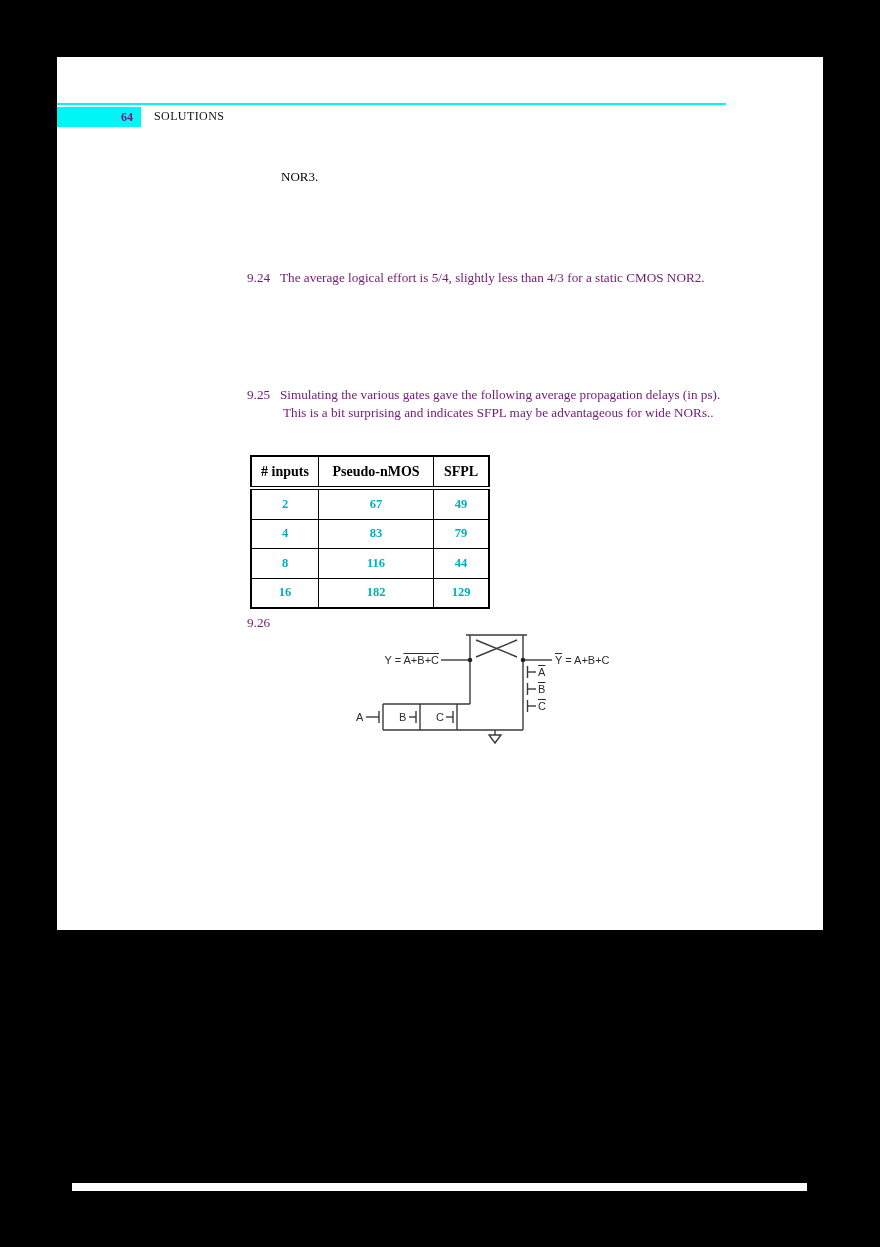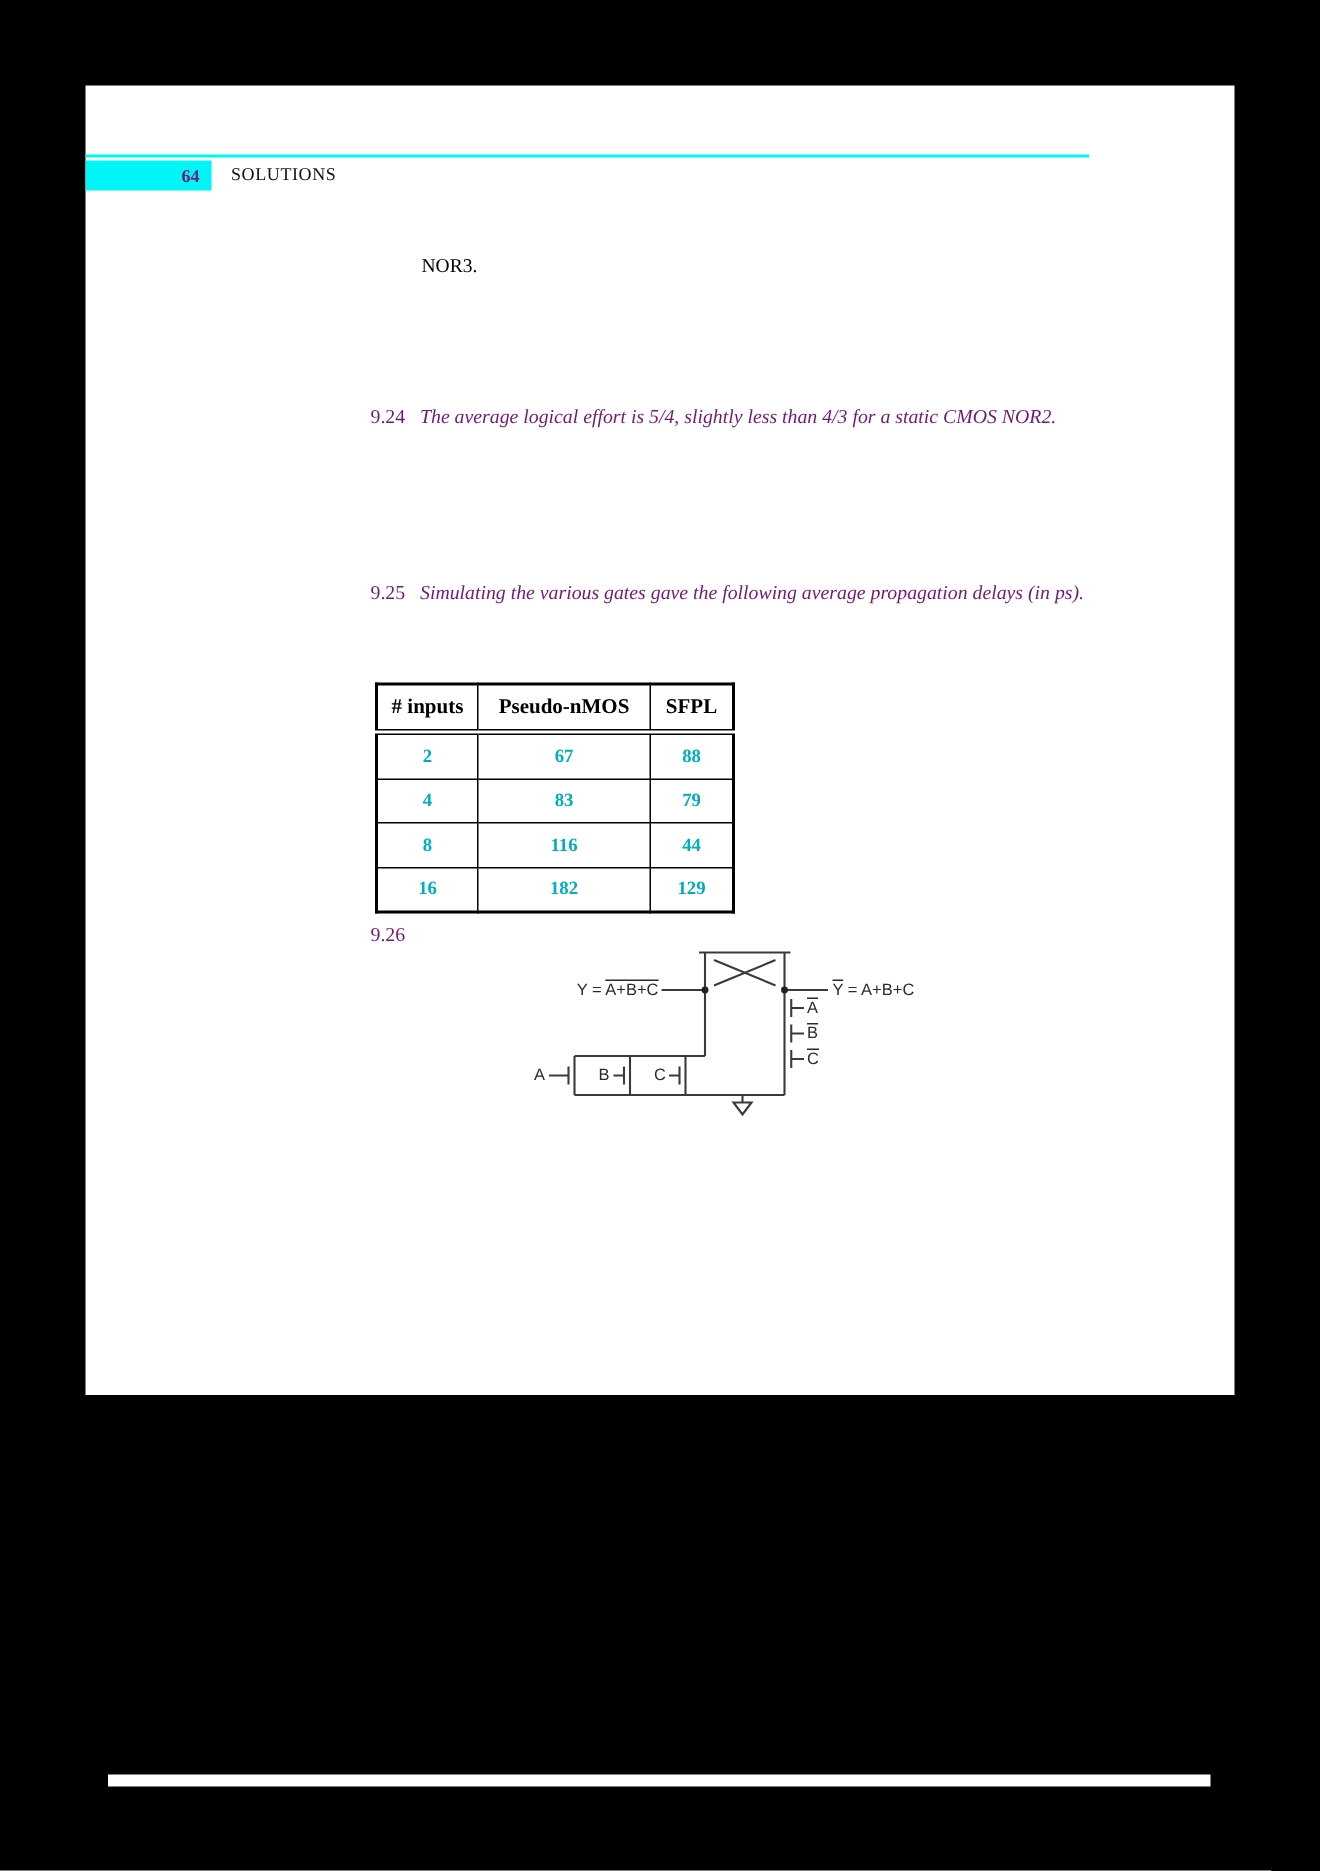--- a/index.html
+++ b/index.html
@@ -38,21 +38,21 @@
     position:absolute; left:224px; top:112px;
     font-size:13px; color:#000;
   }
   
   .prob {
     position:absolute; left:190px;
     display:flex; align-items:flex-start;
     font-size:13.2px; color:#701a75; line-height:18px;
   }
   .prob .pnum { width:33px; flex:0 0 33px; }
-  .prob .ptext { width:470px;font-style:italic; }
+  .prob .ptext { width:470px; }
   .prob .ptext .l2 { margin-left:3px; }
   .p924 { top:212px; }
   .p925 { top:329px; }
   .p926 { top:557px; }
   
   .delay-table {
     position:absolute; left:193px; top:398px;
     border-collapse:collapse;
     border:2px solid #000;
   }
@@ -115,36 +115,37 @@
     <span class="pnum">9.24</span>
     <span class="ptext">
       <div class="l1">The average logical effort is 5/4, slightly less than 4/3 for a static CMOS NOR2.</div>
     </span>
   </div>
 
   <div class="prob p925">
     <span class="pnum">9.25</span>
     <span class="ptext">
       <div class="l1">Simulating the various gates gave the following average propagation delays (in ps).</div>
+      <div class="l2">This is a bit surprising and indicates SFPL may be advantageous for wide NORs..</div>
     </span>
   </div>
 
   <table class="delay-table">
     <thead>
       <tr>
         <th class="col-inputs"># inputs</th>
         <th class="col-pseudo">Pseudo-nMOS</th>
         <th class="col-sfpl">SFPL</th>
       </tr>
     </thead>
     <tbody>
       <tr>
         <td>2</td>
         <td>67</td>
-        <td>88</td>
+        <td>49</td>
       </tr>
       <tr>
         <td>4</td>
         <td>83</td>
         <td>79</td>
       </tr>
       <tr>
         <td>8</td>
         <td>116</td>
         <td>44</td>

